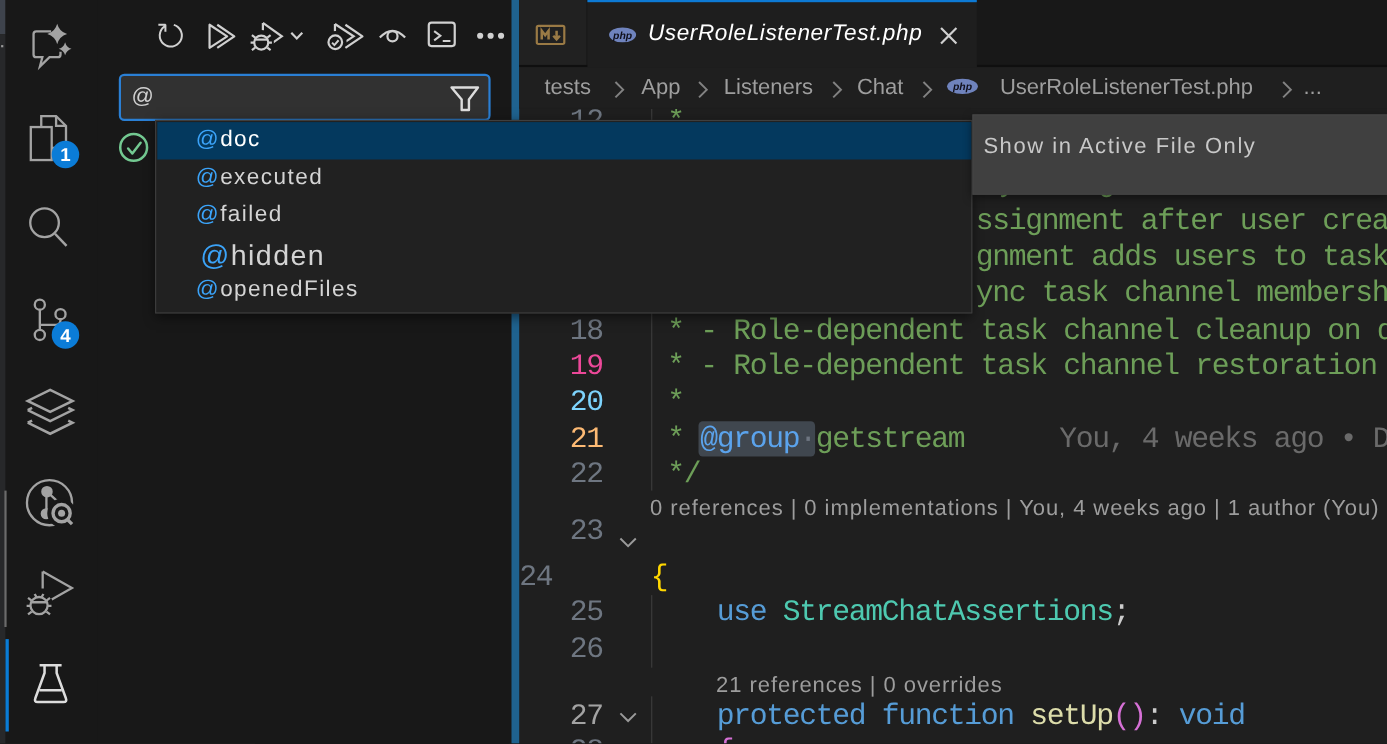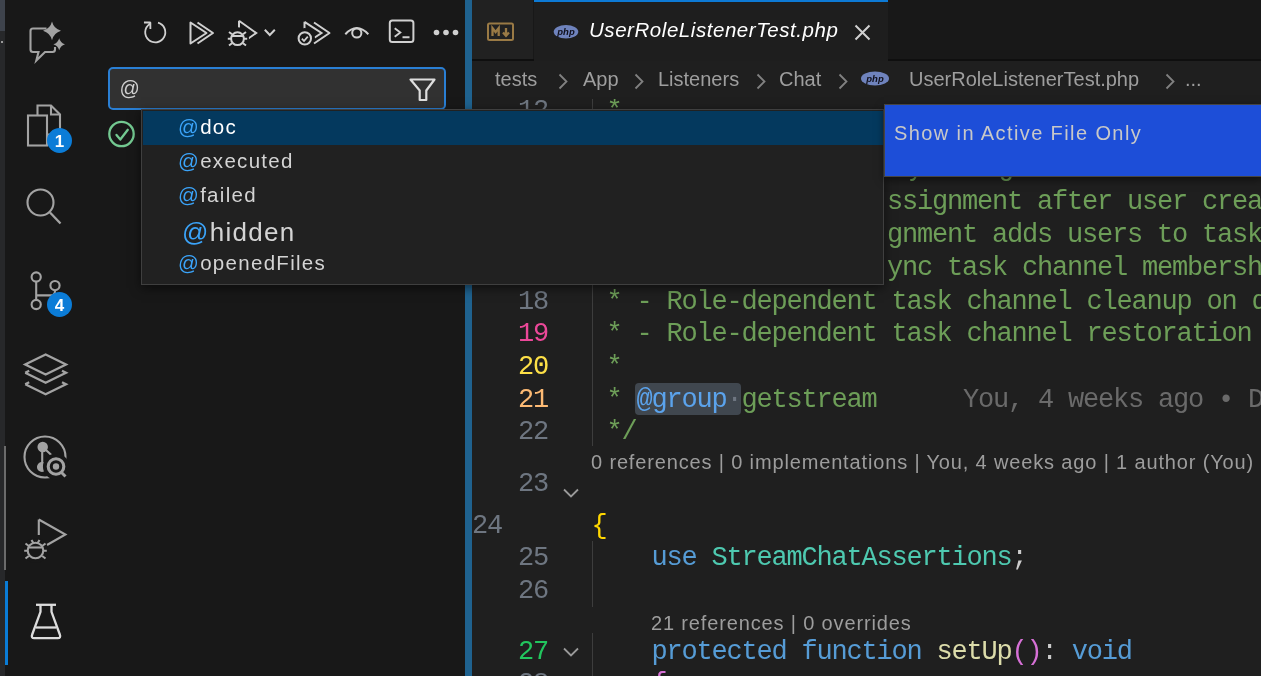--- a/index.html
+++ b/index.html
@@ -185,28 +185,28 @@
 
   <div class="abs" id="code" style="left:472px;top:99px;width:789px;height:577px;overflow:hidden">
 
     <div class="abs" style="left:120px;top:0;width:1px;height:347px;background:#3d3d3d"></div>
     <div class="abs" style="left:120px;top:442px;width:1px;height:66px;background:#3d3d3d"></div>
     <div class="abs" style="left:120px;top:534px;width:1px;height:43px;background:#3d3d3d"></div>
 
     <div class="abs mono" style="left:0;top:-4px;width:76px;text-align:right;color:#6e7681">12</div>
     <div class="abs mono" style="left:0;top:186.5px;width:76px;text-align:right;color:#6e7681">18</div>
     <div class="abs mono" style="left:0;top:219.2px;width:76px;text-align:right;color:#ec4899">19</div>
-    <div class="abs mono" style="left:0;top:251.9px;width:76px;text-align:right;color:#fde047">20</div>
+    <div class="abs mono" style="left:0;top:251.9px;width:76px;text-align:right;color:#7dd3fc">20</div>
     <div class="abs mono" style="left:0;top:284.6px;width:76px;text-align:right;color:#fdba74">21</div>
     <div class="abs mono" style="left:0;top:317.3px;width:76px;text-align:right;color:#6e7681">22</div>
     <div class="abs mono" style="left:0;top:369px;width:76px;text-align:right;color:#6e7681">23</div>
     <div class="abs mono" style="left:0;top:410.7px;width:76px;text-align:left;color:#6e7681">24</div>
     <div class="abs mono" style="left:0;top:443.4px;width:76px;text-align:right;color:#6e7681">25</div>
     <div class="abs mono" style="left:0;top:476.1px;width:76px;text-align:right;color:#6e7681">26</div>
-    <div class="abs mono" style="left:0;top:536.5px;width:76px;text-align:right;color:#22c55e">27</div>
+    <div class="abs mono" style="left:0;top:536.5px;width:76px;text-align:right;color:#a3a3a3">27</div>
     <div class="abs mono" style="left:0;top:569.2px;width:76px;text-align:right;color:#6e7681">28</div>
 
     <svg class="abs" style="left:89px;top:388px" width="20" height="12" viewBox="0 0 20 12">
       <path d="M 3 2.5 L 10 9.5 L 17 2.5" fill="none" stroke="#9a9a9a" stroke-width="1.8"></path>
     </svg>
     <svg class="abs" style="left:89px;top:546.5px" width="20" height="12" viewBox="0 0 20 12">
       <path d="M 3 2.5 L 10 9.5 L 17 2.5" fill="none" stroke="#9a9a9a" stroke-width="1.8"></path>
     </svg>
 
     <div class="abs mono g" style="left:119.5px;top:-4px"> *</div>
@@ -236,17 +236,17 @@
 
   <div class="abs" id="quickpick" style="left:141px;top:109px;width:743px;height:176px;background:#212121;border:1px solid #3f3f3f;box-shadow:0 3px 10px rgba(0,0,0,0.55)">
     <div class="abs" style="left:1px;top:1px;width:740px;height:34px;background:#04395e"></div>
     <div class="abs" style="left:36px;top:5px;font-size:20.5px;letter-spacing:1.3px;color:#ffffff"><span style="color:#3ba3f8">@</span>doc</div>
     <div class="abs" style="left:36px;top:39px;font-size:20.5px;letter-spacing:1.3px;color:#d4d4d4"><span style="color:#3ba3f8">@</span>executed</div>
     <div class="abs" style="left:36px;top:73px;font-size:20.5px;letter-spacing:1.3px;color:#d4d4d4"><span style="color:#3ba3f8">@</span>failed</div>
     <div class="abs" style="left:40px;top:107px;font-size:26px;letter-spacing:1.3px;color:#d4d4d4"><span style="color:#3ba3f8">@</span>hidden</div>
     <div class="abs" style="left:36px;top:141px;font-size:20.5px;letter-spacing:1.3px;color:#d4d4d4"><span style="color:#3ba3f8">@</span>openedFiles</div>
   </div>
 
-  <div class="abs" style="left:884px;top:104px;width:378px;height:73px;background:#1d4ed8;border:1px solid #454545;box-shadow:0 3px 8px rgba(0,0,0,0.5)">
+  <div class="abs" style="left:884px;top:104px;width:378px;height:73px;background:#404040;border:1px solid #454545;box-shadow:0 3px 8px rgba(0,0,0,0.5)">
     <div class="abs" style="left:9px;top:17px;font-size:20px;letter-spacing:1.4px;color:#c8c8c8">Show in Active File Only</div>
   </div>
 
 </div>
 
 </body></html>

